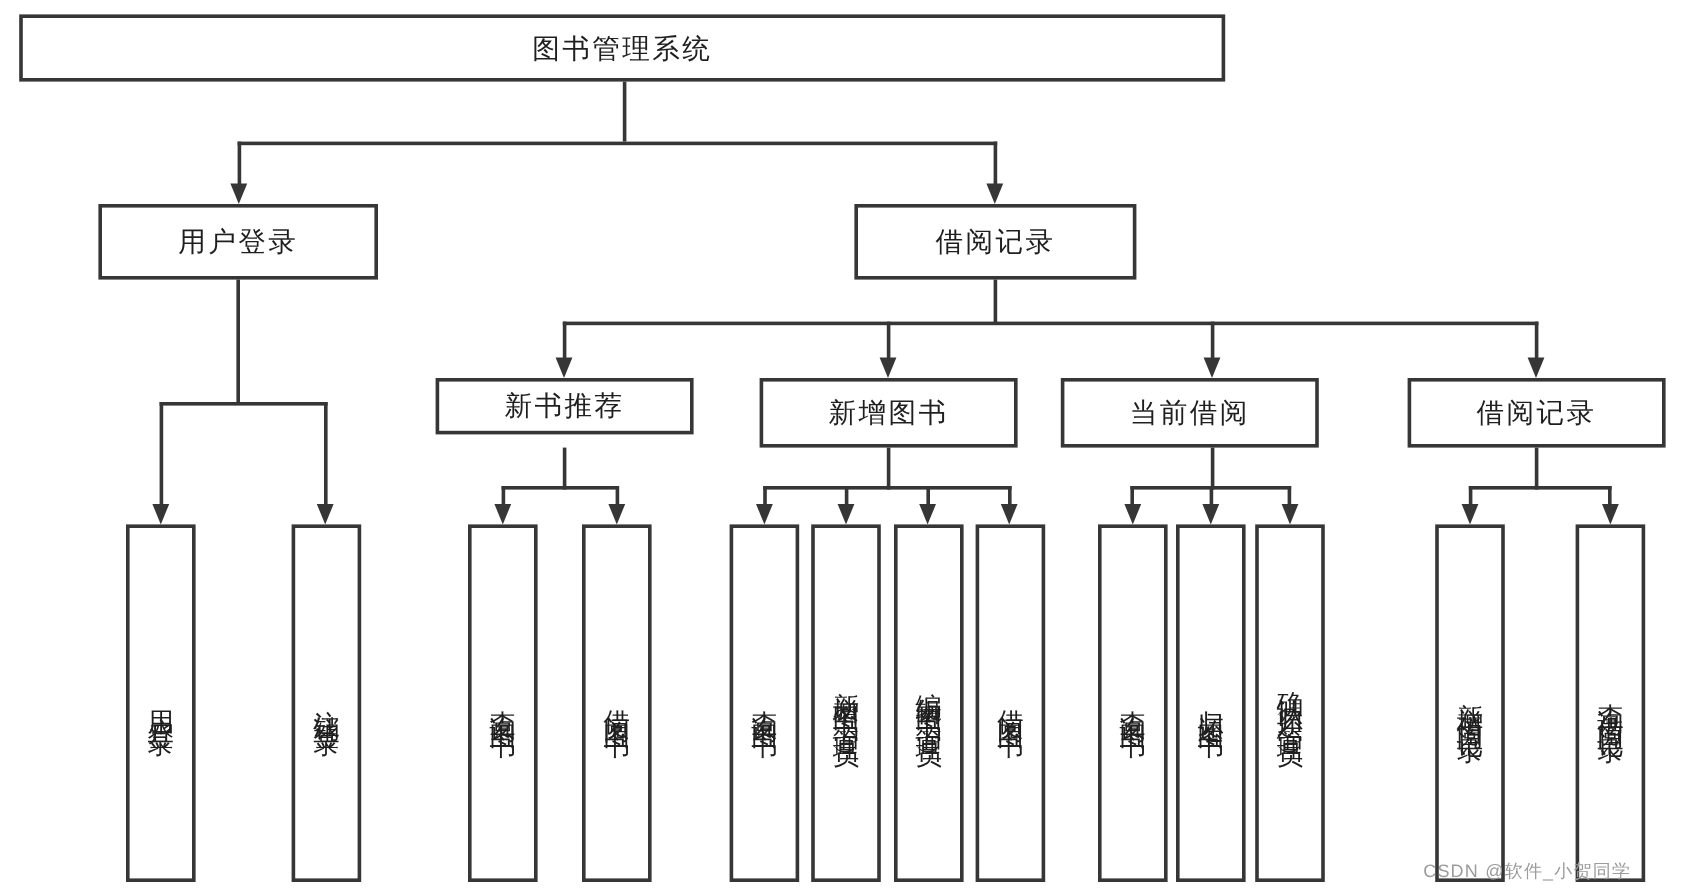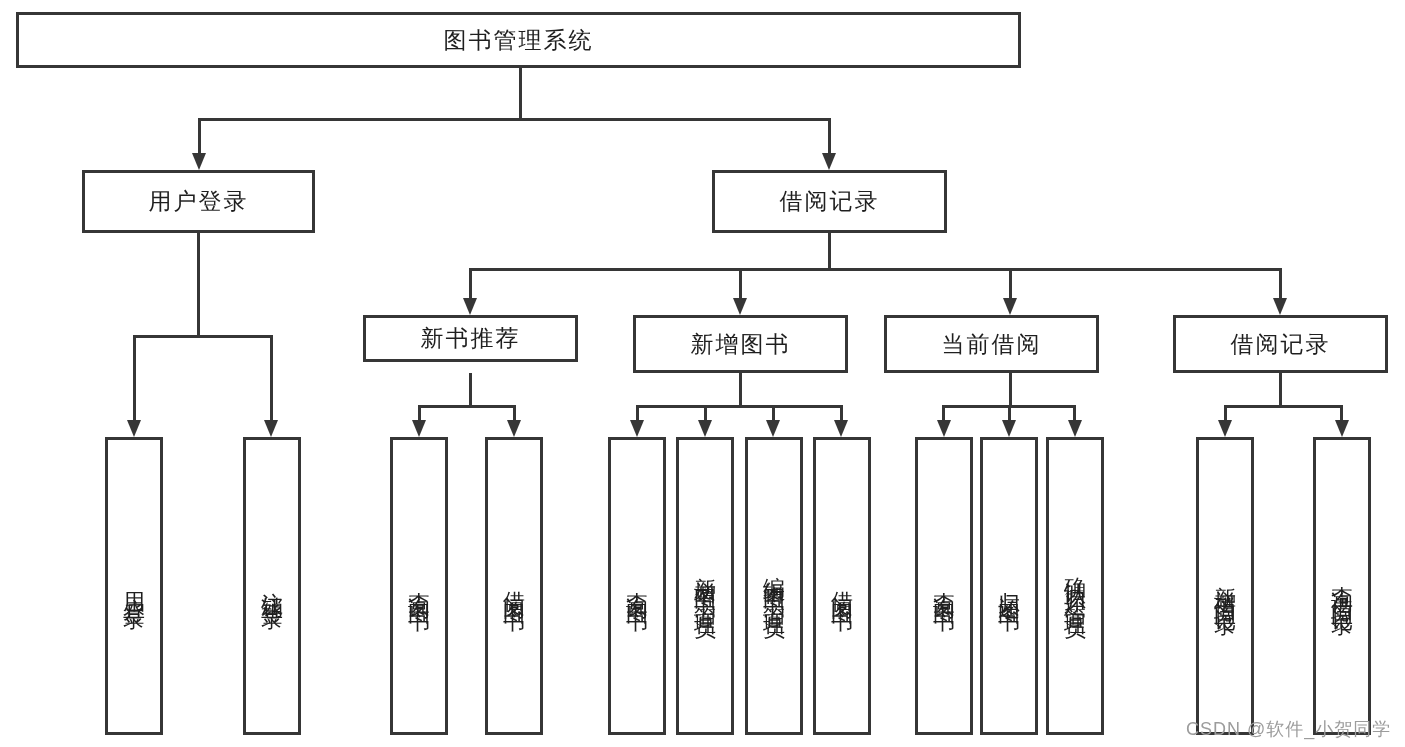--- a/index.html
+++ b/index.html
@@ -22,21 +22,21 @@
     color:#1f1f1f;line-height:1;white-space:nowrap;
   }
   .vline{position:absolute;width:3px;background:#363636;}
   .hline{position:absolute;height:3px;background:#363636;}
   .arrow{
     position:absolute;width:0;height:0;
     border-left:7px solid transparent;border-right:7px solid transparent;
     border-top:17px solid #363636;
   }
   .watermark{
-    position:absolute;left:1186px;top:717px;font-size:18px;color:#9c9c9c;
+    position:absolute;left:1186px;top:717px;font-size:15px;color:#9c9c9c;
     white-space:nowrap;letter-spacing:1px;
   }
 </style>
 </head>
 <body>
 
 <div class="canvas">
 
   <div class="box" style="left:16px;top:12px;width:1005px;height:56px;">
     <span class="lbl">图书管理系统</span>

